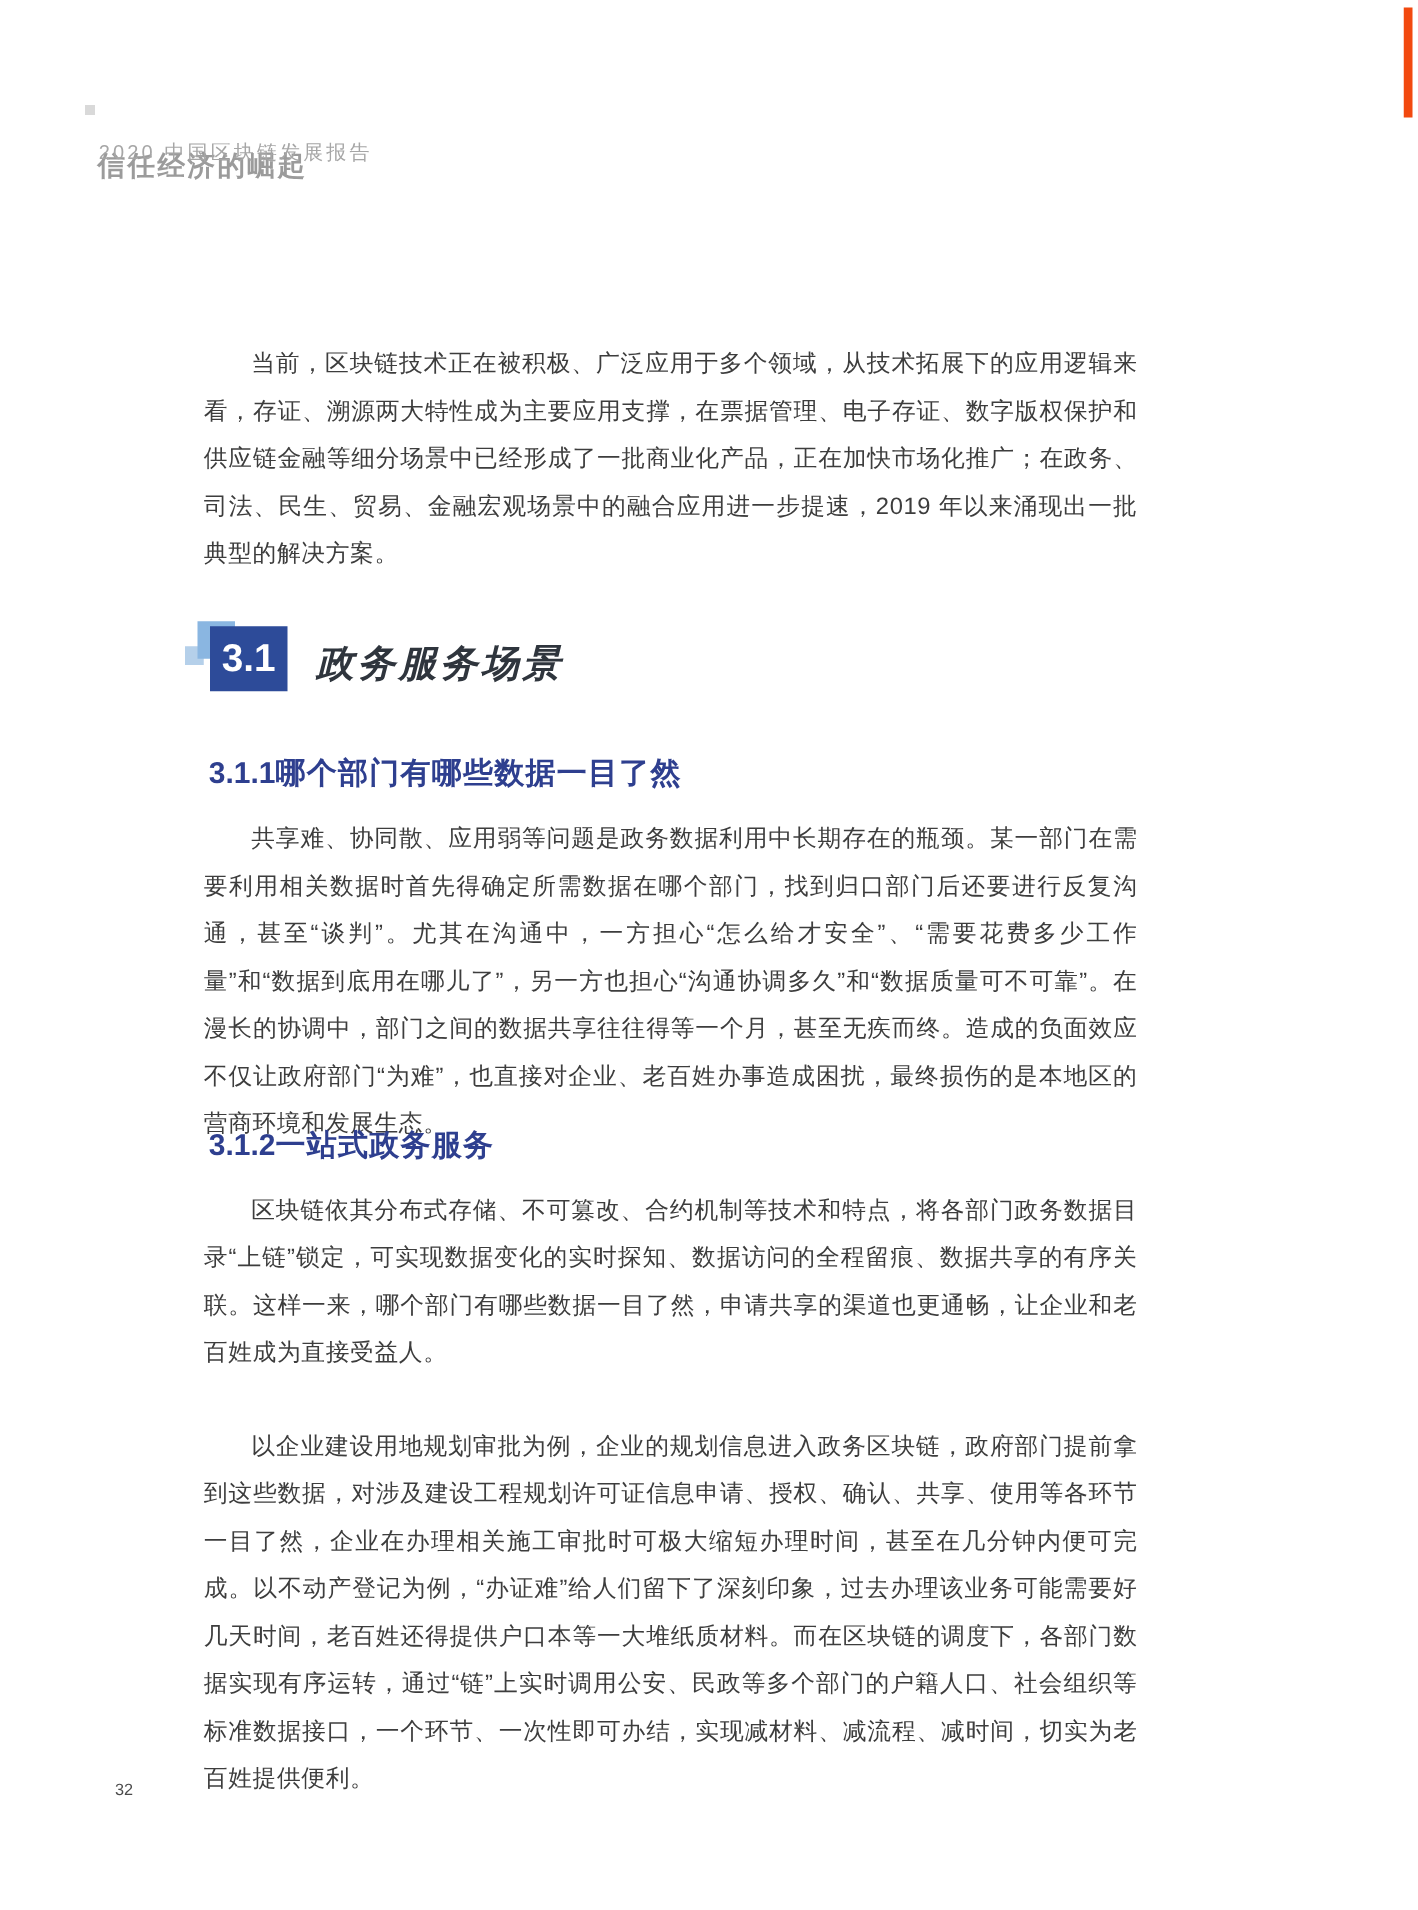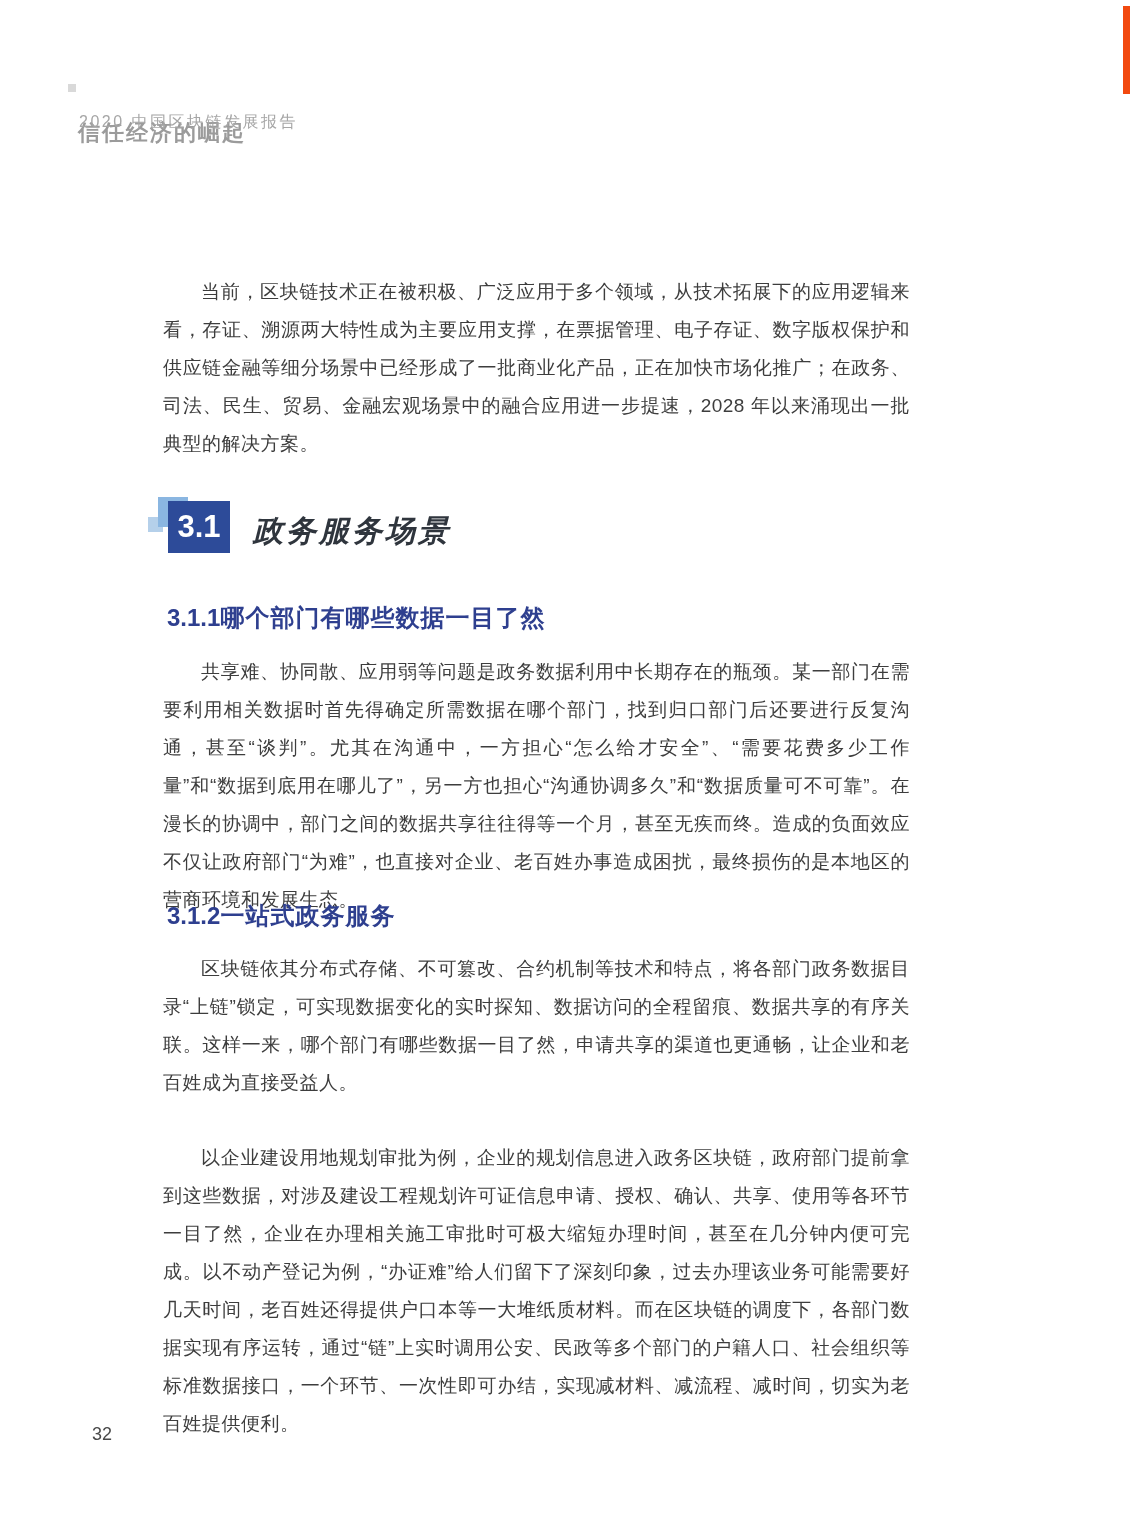--- a/index.html
+++ b/index.html
@@ -76,39 +76,39 @@
     position: absolute; left: 4px; width: 743px;
     margin: 0;
     font-size: 24px; font-weight: bold;
     letter-spacing: 1px;
     white-space: nowrap;
   }
   .sub-heading .sub-num { margin-right: 0; letter-spacing: 0; }
 
   .page-number {
     position: absolute; left: 92px; top: 1424px;
-    font-size: 18px; color: #4a4a4a;
+    font-size: 13px; color: #4a4a4a;
   }
 </style>
 </head>
 <body>
 
 <div class="page">
 
   <div class="accent-bar" style="background: rgb(242, 73, 15);"></div>
 
   <header>
     <div class="logo-deco"></div>
     <div class="logo-title" style="color: rgb(155, 155, 155);">信任经济的崛起</div>
     <div class="logo-sub" style="color: rgb(166, 166, 166);">2020 中国区块链发展报告</div>
   </header>
 
   <main class="content">
 
-    <p class="body-para" style="top: 273px; color: rgb(61, 61, 61);">当前，区块链技术正在被积极、广泛应用于多个领域，从技术拓展下的应用逻辑来看，存证、溯源两大特性成为主要应用支撑，在票据管理、电子存证、数字版权保护和供应链金融等细分场景中已经形成了一批商业化产品，正在加快市场化推广；在政务、司法、民生、贸易、金融宏观场景中的融合应用进一步提速，2028 年以来涌现出一批典型的解决方案。</p>
+    <p class="body-para" style="top: 273px; color: rgb(61, 61, 61);">当前，区块链技术正在被积极、广泛应用于多个领域，从技术拓展下的应用逻辑来看，存证、溯源两大特性成为主要应用支撑，在票据管理、电子存证、数字版权保护和供应链金融等细分场景中已经形成了一批商业化产品，正在加快市场化推广；在政务、司法、民生、贸易、金融宏观场景中的融合应用进一步提速，2019 年以来涌现出一批典型的解决方案。</p>
 
     <div class="section-header">
       <span class="sq-pale" style="background: rgb(181, 208, 234);"></span>
       <span class="sq-light" style="background: rgb(138, 182, 225);"></span>
       <span class="badge" style="background: rgb(45, 75, 153);">3.1</span>
       <h1 class="section-title" style="color: rgb(47, 53, 61); font-style: italic;">政务服务场景</h1>
     </div>
 
     <h2 class="sub-heading" style="top: 602px; color: rgb(46, 63, 143);">
       <span class="sub-num">3.1.1</span><span>哪个部门有哪些数据一目了然</span>

